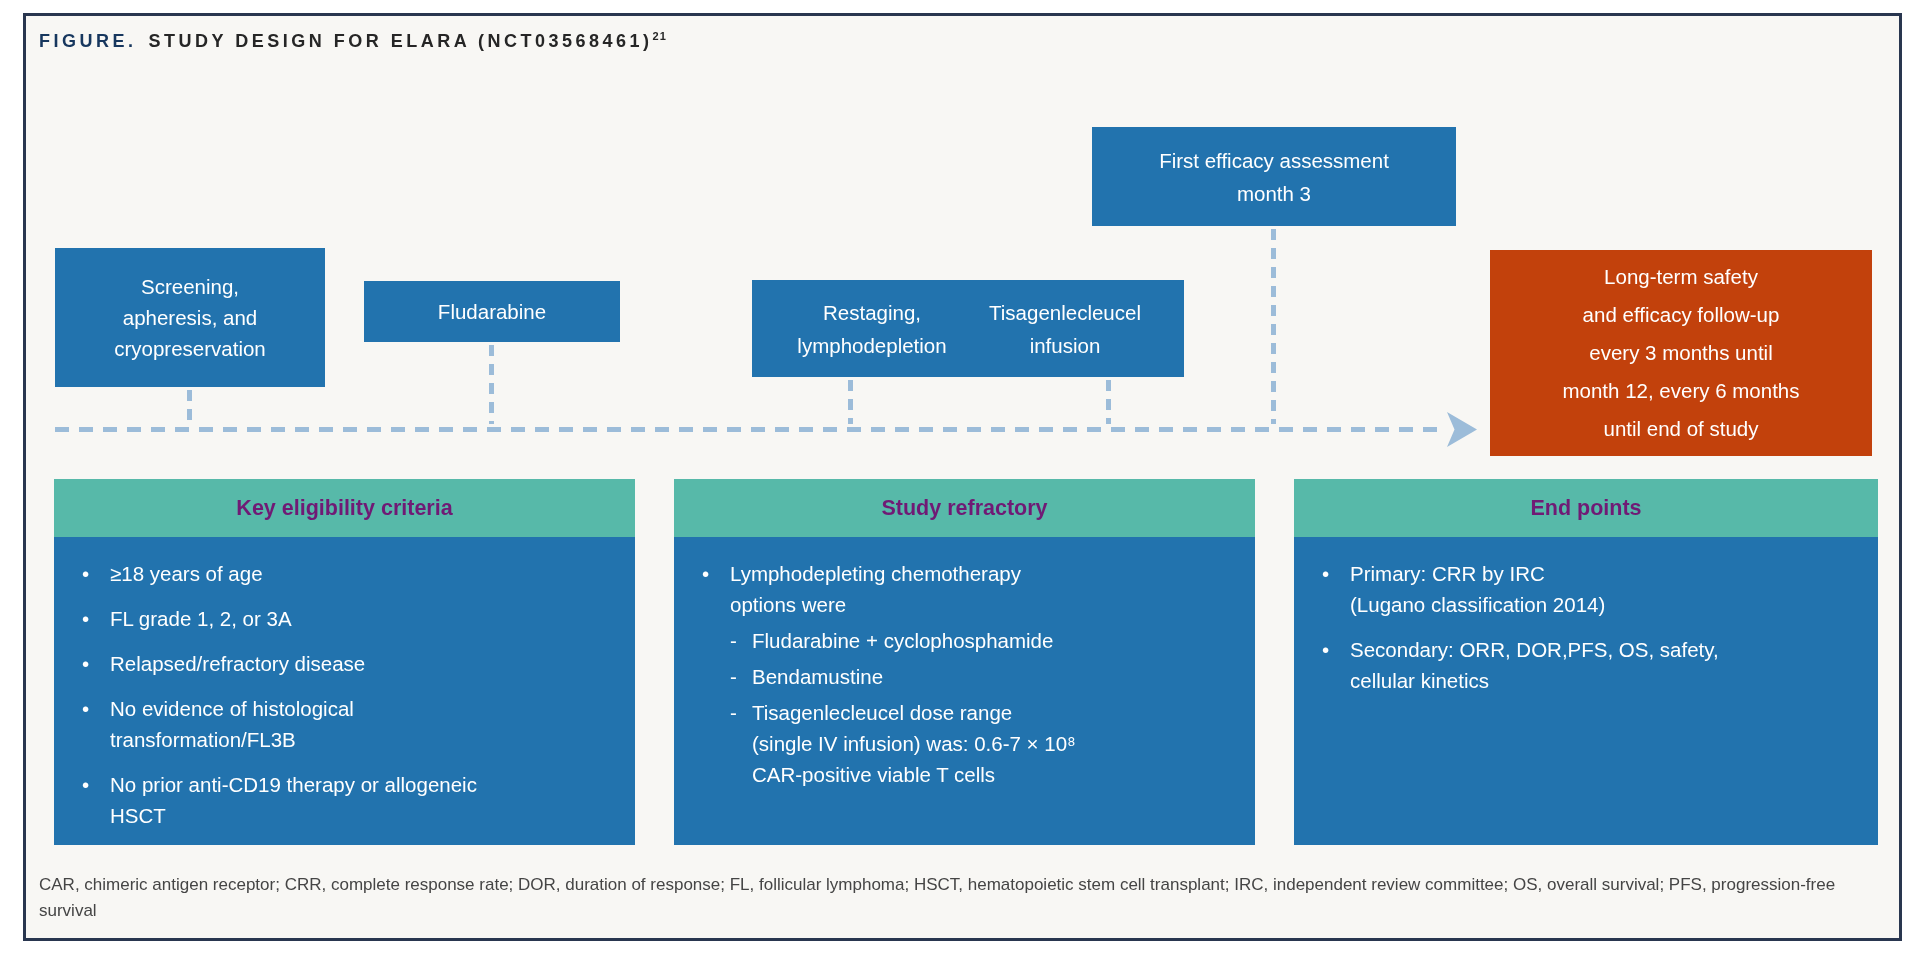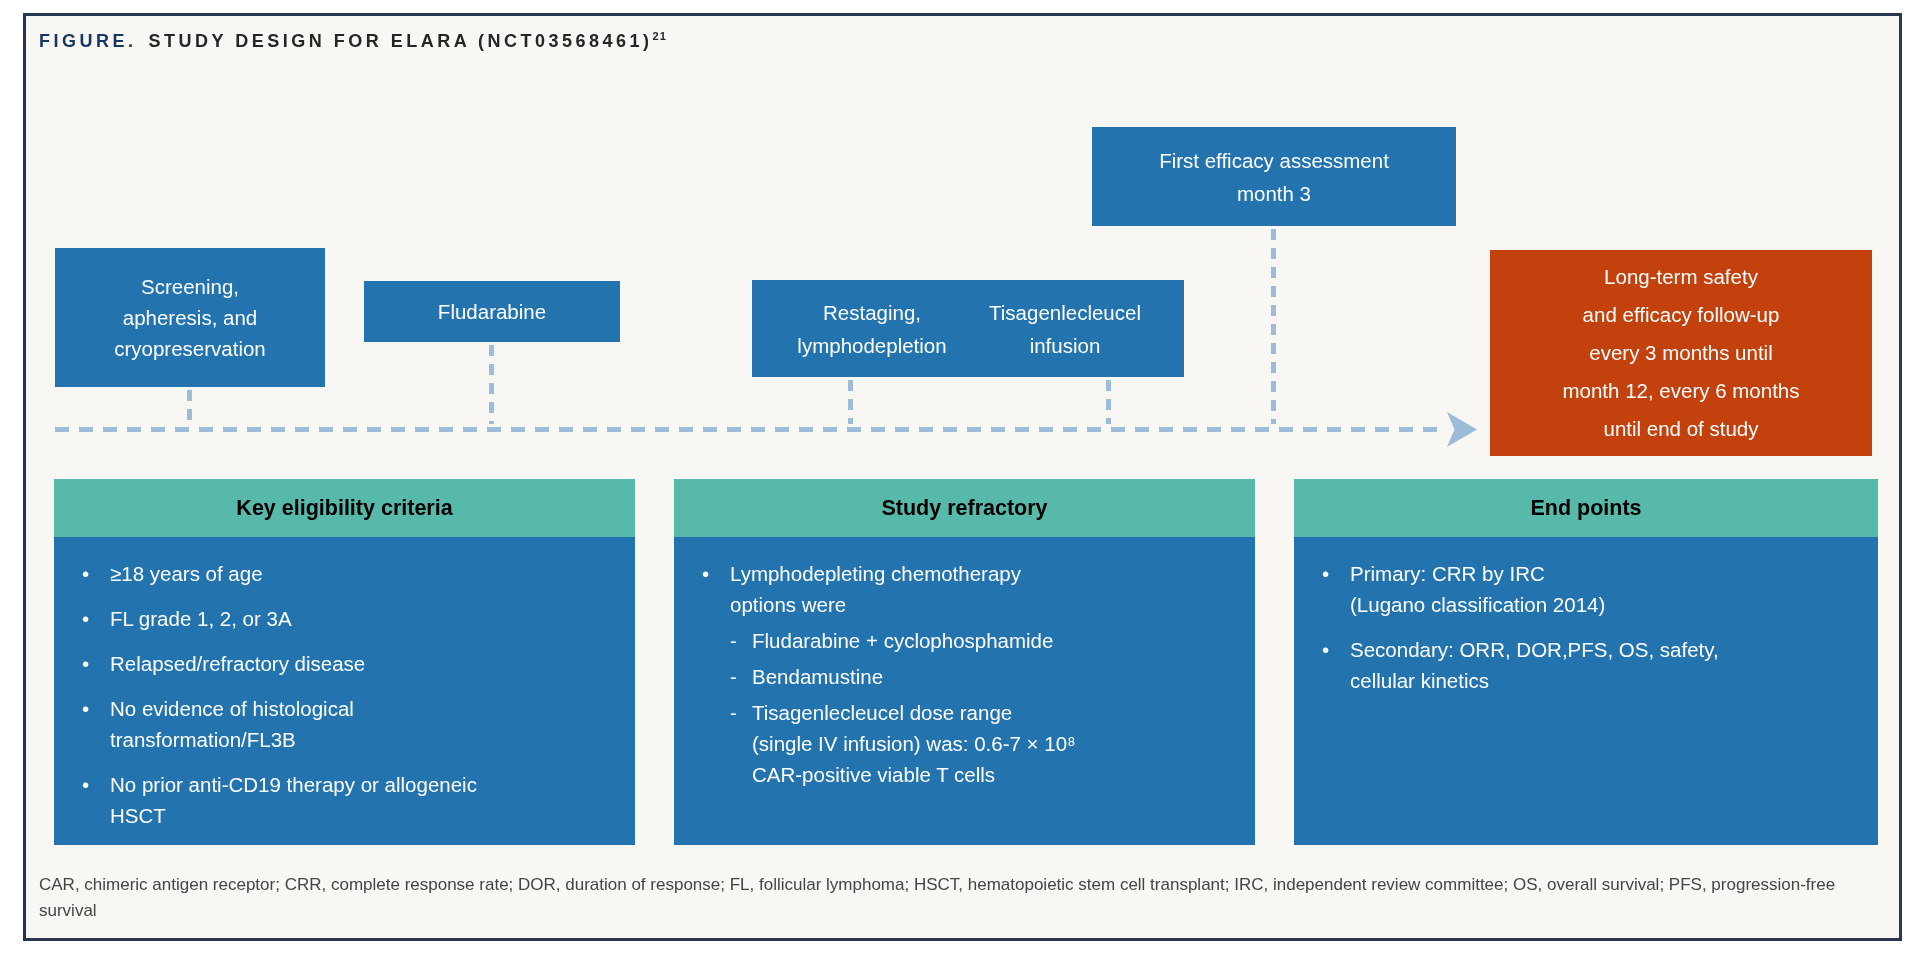--- a/index.html
+++ b/index.html
@@ -73,21 +73,21 @@
 
   .arrowhead { position: absolute; left: 1447px; top: 411px; }
 
   .panel { position: absolute; top: 479px; height: 366px; }
   .panel-1 { left: 54px;   width: 581px; }
   .panel-2 { left: 674px;  width: 581px; }
   .panel-3 { left: 1294px; width: 584px; }
   .panel-header {
     height: 58px;
     background: #57b9a9;
-    color: #000000;
+    color: #701a75;
     font-weight: bold;
     font-size: 21.5px;
     display: flex;
     align-items: center;
     justify-content: center;
   }
   .panel-body {
     background: #2273ae;
     height: 308px;
     box-sizing: border-box;

